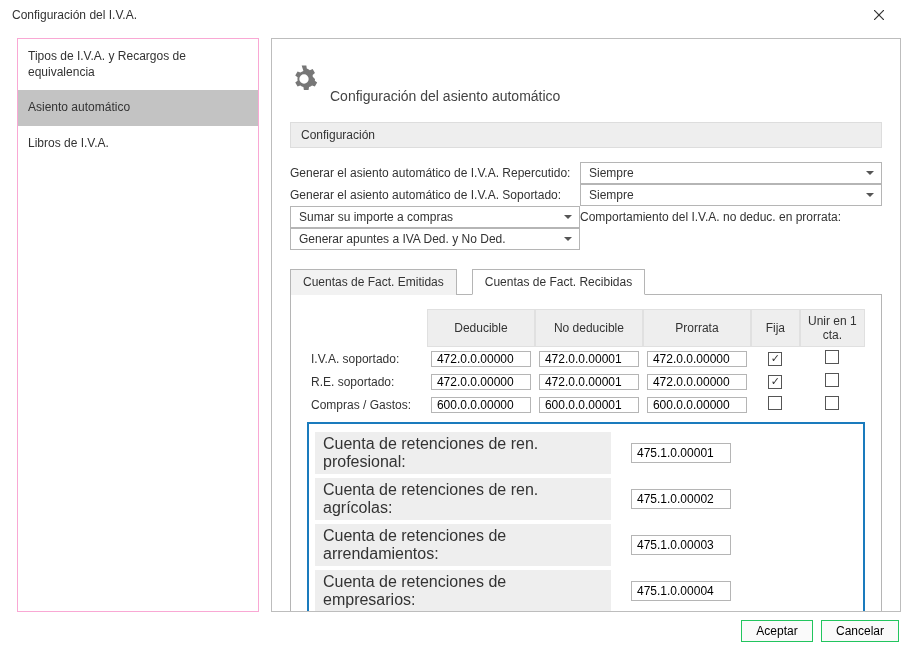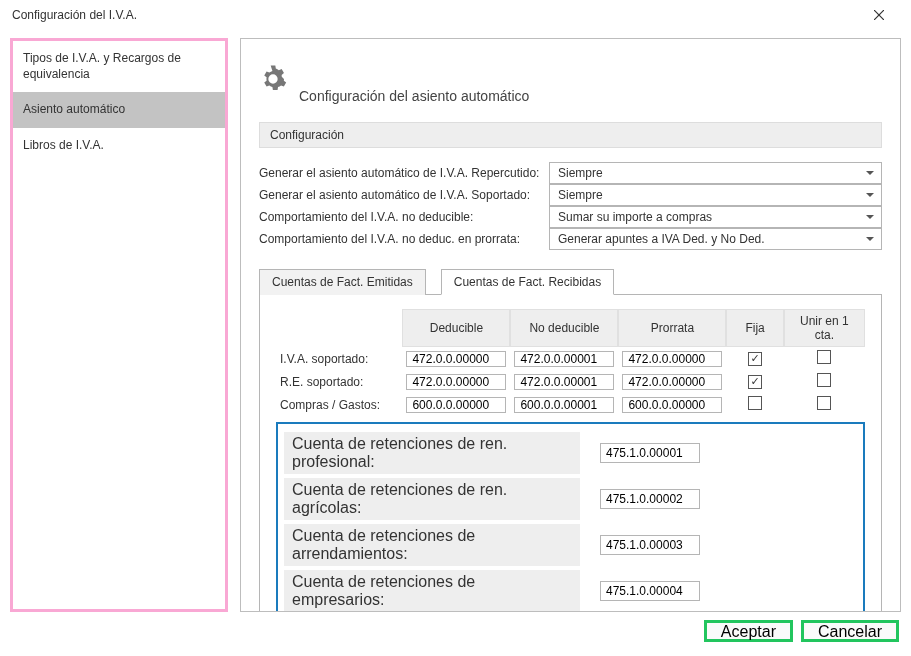--- a/index.html
+++ b/index.html
@@ -4,21 +4,21 @@
   <style>
     * { box-sizing: border-box; margin: 0; padding: 0; }
     body { font-family: "Segoe UI", Tahoma, sans-serif; font-size: 12px; color: #333; background: #fff; width: 911px; height: 656px; overflow: hidden; }
 
     .titlebar { display: flex; justify-content: space-between; align-items: center; height: 30px; padding: 0 12px 0 12px; }
     .titlebar .title { font-size: 12px; }
     .titlebar .close { width: 40px; height: 30px; display: flex; align-items: center; justify-content: center; cursor: pointer; font-size: 14px; }
 
     .body-area { display: flex; padding: 8px 10px 0 10px; height: 582px; }
 
-    .sidebar { width: 218px; border: 3px solid #f9a8d4; background: #fff; margin-right: 12px; }
+    .sidebar { width: 242px; border: 1px solid #f9a8d4; background: #fff; margin-right: 12px; margin-left: 7px; }
     .sidebar-item { padding: 10px 10px; font-size: 12px; cursor: pointer; line-height: 1.3; }
     .sidebar-item.active { background: #c3c3c3; }
 
     .main { flex: 1; border: 1px solid #bdbdbd; background: #fff; padding: 14px 18px; overflow: hidden; }
 
     .section-header { display: flex; align-items: center; gap: 12px; margin-bottom: 18px; }
     .gear-icon { width: 28px; height: 28px; }
     .section-title { font-size: 14px; color: #444; margin-top: 35px; }
 
     .config-bar { background: #eee; border: 1px solid #ddd; padding: 5px 10px; margin-bottom: 14px; font-size: 12px; }
@@ -45,21 +45,21 @@
     .chk.checked::after { content: "✓"; font-size: 11px; line-height: 1; color: #333; }
 
     .blue-box { border: 2px solid #1a7bbd; padding: 6px 6px; margin-top: 6px; }
     .ret-row { display: flex; align-items: center; gap: 8px; padding: 2px 0; }
     .ret-label { width: 296px; background: #eee; padding: 3px 8px; font-size: 16px; }
     .ret-input { width: 100px; height: 20px; border: 1px solid #b5b5b5; padding: 0 5px; font-size: 12px; font-family: inherit; margin-left: 12px; }
 
     .supl-row { display: flex; align-items: center; gap: 0; padding: 4px 12px 0 12px; }
 
     .footer { display: flex; justify-content: flex-end; gap: 8px; padding: 8px 12px; }
-    .btn { min-width: 72px; height: 22px; border: 3px solid #22c55e; background: #fafafa; font-size: 16px; cursor: pointer; padding: 0 14px; font-family: inherit; }
+    .btn { min-width: 72px; height: 22px; border: 1px solid #22c55e; background: #fafafa; font-size: 12px; cursor: pointer; padding: 0 14px; font-family: inherit; }
 
     .col-ded { width: 108px; }
     .col-chk { width: 62px; }
   </style>
 </head>
 <body>
 
 <div class="titlebar">
   <span class="title">Configuración del I.V.A.</span>
   <div class="close">
@@ -91,21 +91,20 @@
       <span class="cfg-label">Generar el asiento automático de I.V.A. Repercutido:</span>
       <div class="combo">
           <span>Siempre</span>
         </div>
 
       <span class="cfg-label">Generar el asiento automático de I.V.A. Soportado:</span>
       <div class="combo">
           <span>Siempre</span>
         </div>
 
-      <span class="cfg-label">Comportamiento del I.V.A. no deducible:</span>
       <div class="combo">
           <span>Sumar su importe a compras</span>
         </div>
 
       <span class="cfg-label">Comportamiento del I.V.A. no deduc. en prorrata:</span>
       <div class="combo">
           <span>Generar apuntes a IVA Ded. y No Ded.</span>
         </div>
     </div>
 

